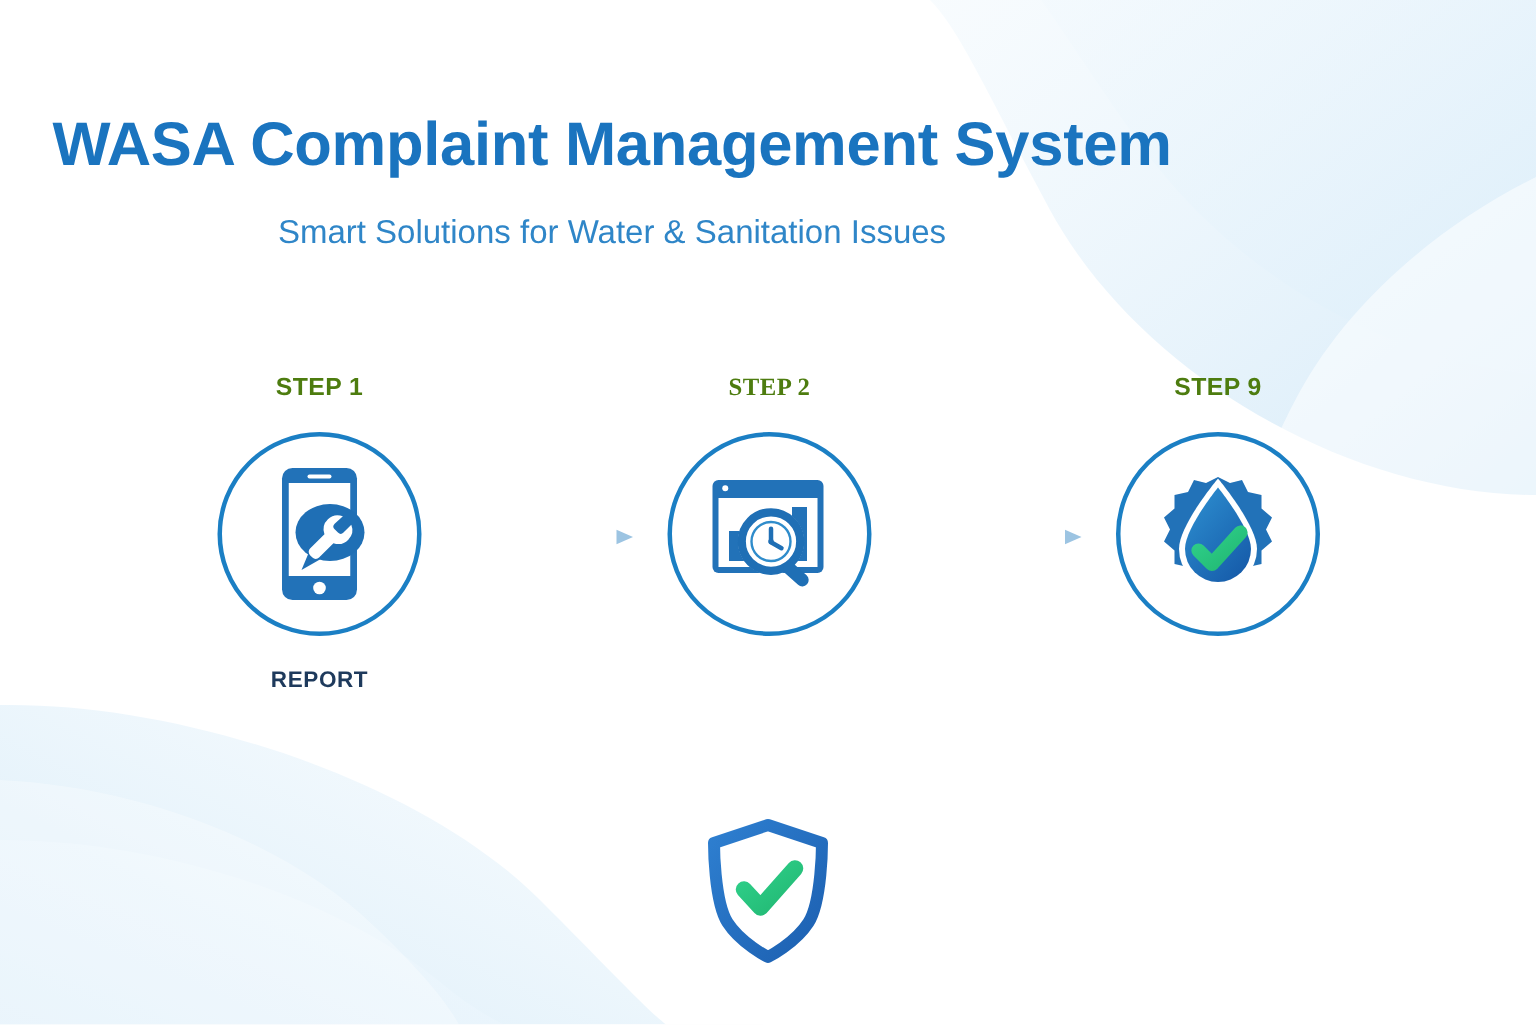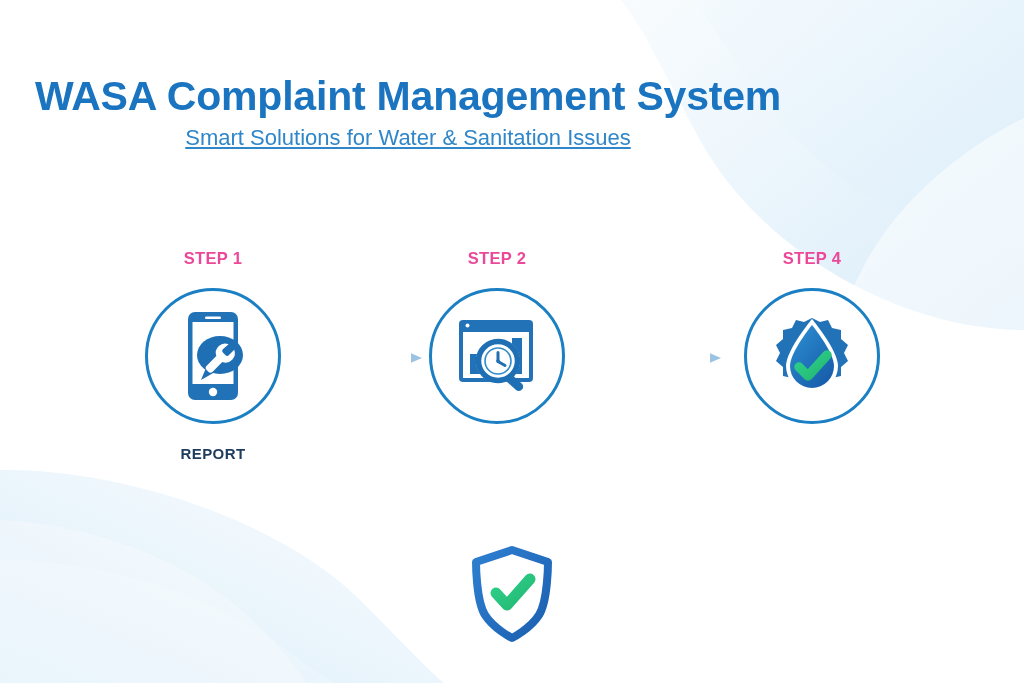--- a/index.html
+++ b/index.html
@@ -48,51 +48,50 @@
   .title {
     font-size: 41px;
     font-weight: bold;
     color: #1a74bf;
     letter-spacing: -0.2px;
     line-height: 1.1;
     margin: 0;
     white-space: nowrap;
   }
   .subtitle {
-    margin: 6px 0 0 0;
+    margin: 23px 0 0 0;
     font-size: 22px;
     font-weight: normal;
     color: #2f86c8;
     line-height: 1.2;
     white-space: nowrap;
-    text-decoration: underline;
   }
 
   
   .steps {
     position: absolute;
     top: 250px;
     left: 0;
     width: 1024px;
     height: 250px;
   }
   .step {
     position: absolute;
     top: 0;
     width: 220px;
     text-align: center;
   }
   .step-1 { left: 103px; }
-  .step-2 { left: 387px; }
+  .step-2 { left: 403px; font-family: Liberation Serif, serif; }
   .step-3 { left: 702px; }
 
   .step-label {
     font-size: 16.5px;
     font-weight: bold;
-    color: #ec4899;
+    color: #4d7c0f;
     letter-spacing: 0.3px;
     line-height: 1;
     margin: 0;
   }
   .circle {
     width: 136px;
     height: 136px;
     margin: 21px auto 0 auto;
     border: 3px solid #1b7fc4;
     border-radius: 50%;
@@ -242,21 +241,21 @@
 
             <path d="M47,42.5 L47,51.5 L54,55.5" fill="none" stroke="#1f6fb5" stroke-width="3" stroke-linecap="round" stroke-linejoin="round"></path>
             <circle cx="47" cy="51" r="1.8" fill="#1f6fb5"></circle>
 
             <rect x="59" y="63" width="20" height="8.5" rx="4.2" fill="#1f6fb5" transform="rotate(42 59 63)"></rect>
           </svg>
         </div>
       </div>
 
       <div class="step step-3">
-        <p class="step-label">STEP 4</p>
+        <p class="step-label">STEP 9</p>
         <div class="circle">
           <svg width="96" height="96" viewBox="0 0 96 96" aria-hidden="true">
 
             <g fill="#2272b8">
               <path d="M48,10 L56,14 L64,12 L68,20 L77,22 L77,31 L84,37 L80,45 L84,53 L77,59 L77,68 L68,70 L64,78 L56,76 L48,80 L40,76 L32,78 L28,70 L19,68 L19,59 L12,53 L16,45 L12,37 L19,31 L19,22 L28,20 L32,12 L40,14 Z"></path>
             </g>
             <circle cx="48" cy="45" r="19" fill="#ffffff"></circle>
 
             <path d="M48,11 C48,11 74,42 74,58 A26,26 0 0 1 22,58 C22,42 48,11 48,11 Z" fill="#ffffff"></path>
 

